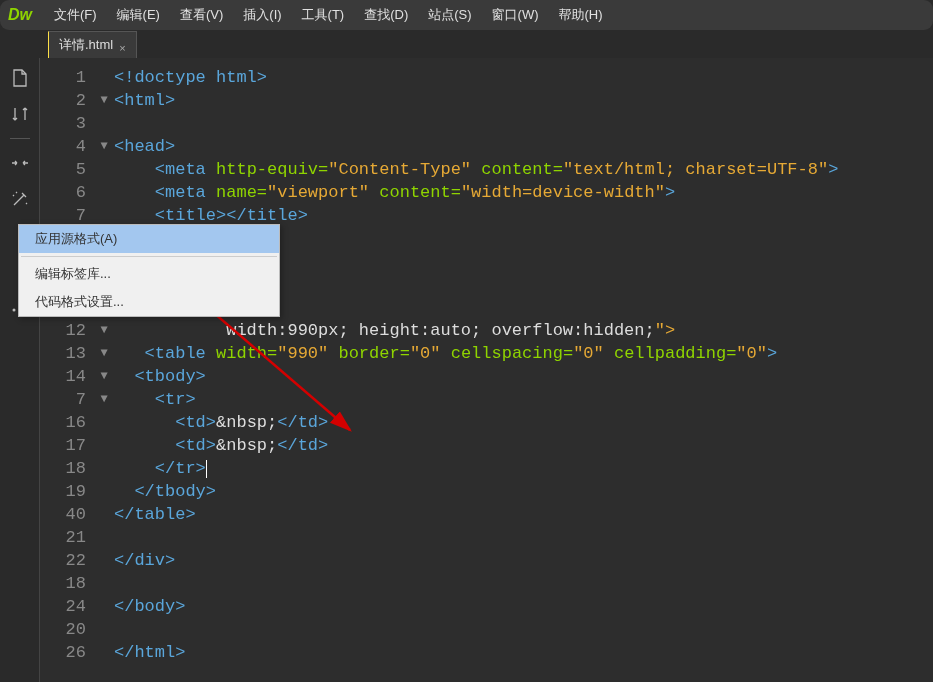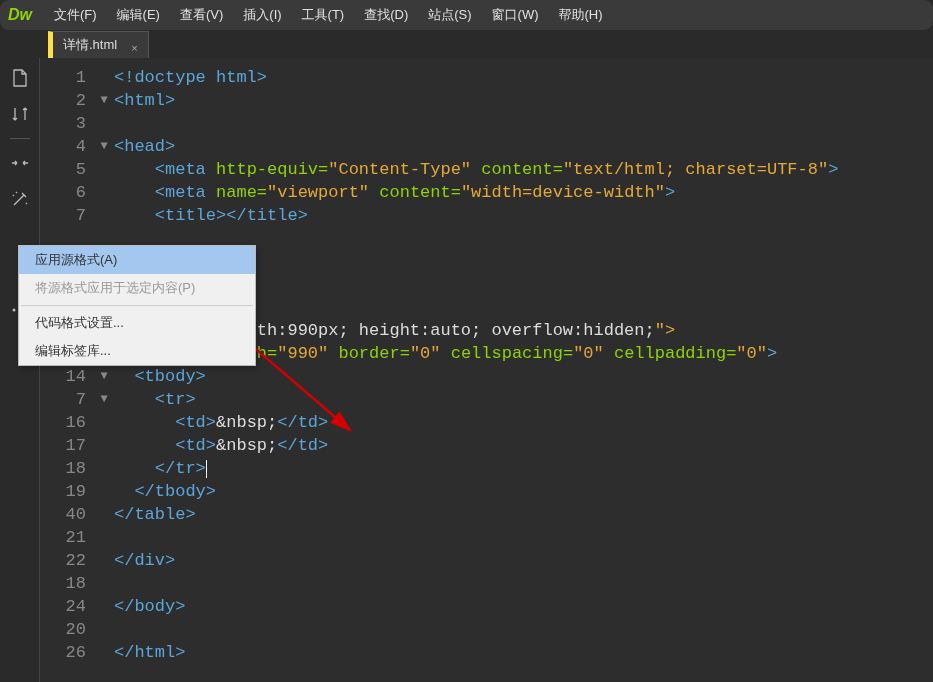--- a/index.html
+++ b/index.html
@@ -40,25 +40,25 @@
   display: flex;
   align-items: flex-end;
   padding-left: 48px;
 }
 .tab {
   background: #3a3a3a;
   color: #ddd;
   padding: 4px 10px;
   font-size: 13px;
   border-top: 1px solid #555;
-  border-left: 5px solid #fde047;
+  border-left: 1px solid #fde047;
   border-right: 1px solid #555;
   display: flex;
   align-items: flex-end;
-  gap: 14px;
+  gap: 6px;
 }
 .tab .close {
   font-size: 11px;
   color: #aaa;
 }
 .main {
   display: flex;
   height: calc(100% - 58px);
 }
 .sidebar {
@@ -131,28 +131,27 @@
   width: 1px;
   height: 18px;
   background: #fff;
   vertical-align: middle;
 }
 
 .context-menu {
   position: absolute;
   left: 18px;
   top: 224px;
-  width: 238px;
+  width: 262px;
   background: #f0f0f0;
   border: 1px solid #bbb;
   box-shadow: 2px 2px 6px rgba(0,0,0,0.3);
   font-size: 13px;
   color: #333;
   z-index: 100;
-  margin-top: 21px;
 }
 .context-menu .cm-item {
   padding: 5px 16px;
   cursor: pointer;
 }
 .context-menu .cm-item.selected {
   background: #a3c7ef;
 }
 .context-menu .cm-item.disabled {
   color: #999;
@@ -351,24 +350,23 @@
           <span class="lineno">26</span>
           <span class="fold"></span>
           <span class="code"><span class="tag">&lt;/html&gt;</span></span>
         </div>
     </div>
   </div>
 </div>
 
 <div class="context-menu">
   <div class="cm-item selected">应用源格式(A)</div>
-  <div class="cm-item disabled">将源格式应用于选定内容(P)</div>
   <div class="cm-sep"></div>
+  <div class="cm-item">编辑标签库...</div>
   <div class="cm-item">代码格式设置...</div>
-  <div class="cm-item">编辑标签库...</div>
 </div>
 
 <svg class="arrow" width="240" height="210">
   <defs>
     <marker id="ah" markerWidth="10" markerHeight="10" refX="8" refY="3" orient="auto">
       <path d="M0,0 L9,3 L0,6 z" fill="#d40000"></path>
     </marker>
   </defs>
   <line x1="6" y1="6" x2="220" y2="190" stroke="#d40000" stroke-width="2.5" marker-end="url(#ah)"></line>
 </svg>

